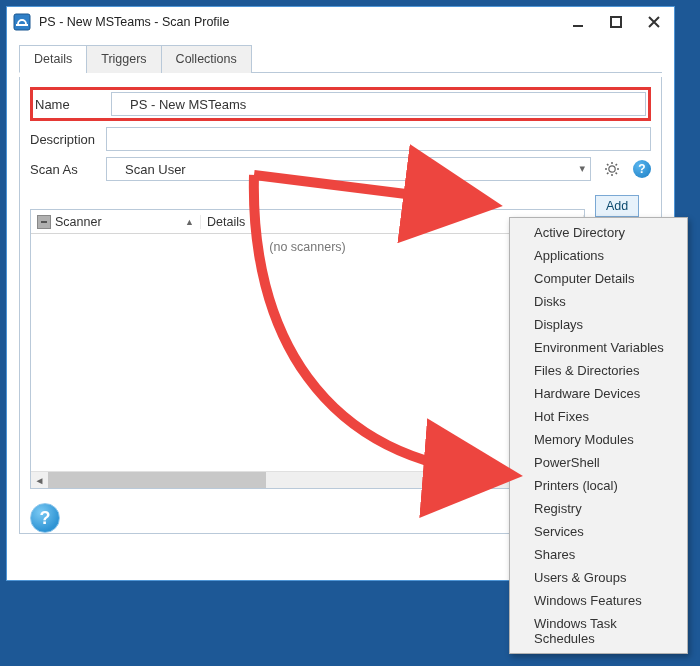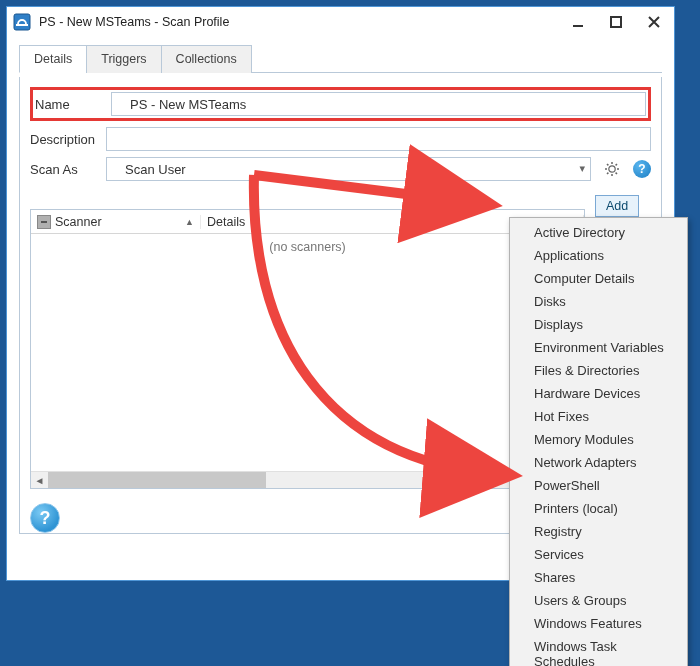--- a/index.html
+++ b/index.html
@@ -424,21 +424,20 @@
   <div class="mitem">Active Directory</div>
   <div class="mitem">Applications</div>
   <div class="mitem">Computer Details</div>
   <div class="mitem">Disks</div>
   <div class="mitem">Displays</div>
   <div class="mitem">Environment Variables</div>
   <div class="mitem">Files &amp; Directories</div>
   <div class="mitem">Hardware Devices</div>
   <div class="mitem">Hot Fixes</div>
   <div class="mitem">Memory Modules</div>
-  <div class="mitem">Network Adapters</div>
   <div class="mitem">PowerShell</div>
   <div class="mitem">Printers (local)</div>
   <div class="mitem">Registry</div>
   <div class="mitem">Services</div>
   <div class="mitem">Shares</div>
   <div class="mitem">Users &amp; Groups</div>
   <div class="mitem">Windows Features</div>
   <div class="mitem">Windows Task Schedules</div>
 
 </div>

